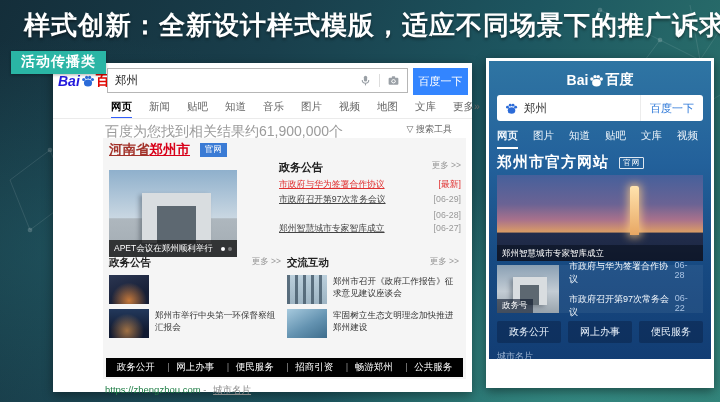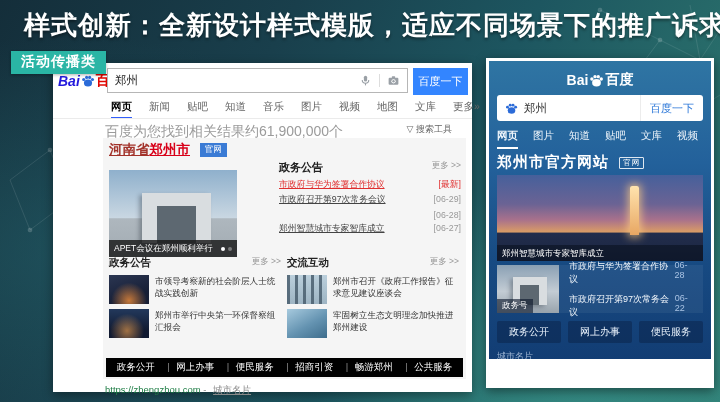--- a/index.html
+++ b/index.html
@@ -246,21 +246,20 @@
         </div>
       </div>
 
       <div class="sec s0">
         <div class="sec-head">
           <span>政务公告</span>
           <span class="more">更多 &gt;&gt;</span>
         </div>
         <div class="sec-item">
           <span class="th img-night1"></span>
-          <span class="tx">市领导考察新的社会阶层人士统战实践创新</span>
         </div>
         <div class="sec-item">
           <span class="th img-bridge"></span>
           <span class="tx">郑州市举行中央第一环保督察组汇报会</span>
         </div>
       </div>
 
       <div class="sec s1">
         <div class="sec-head">
           <span>交流互动</span>

